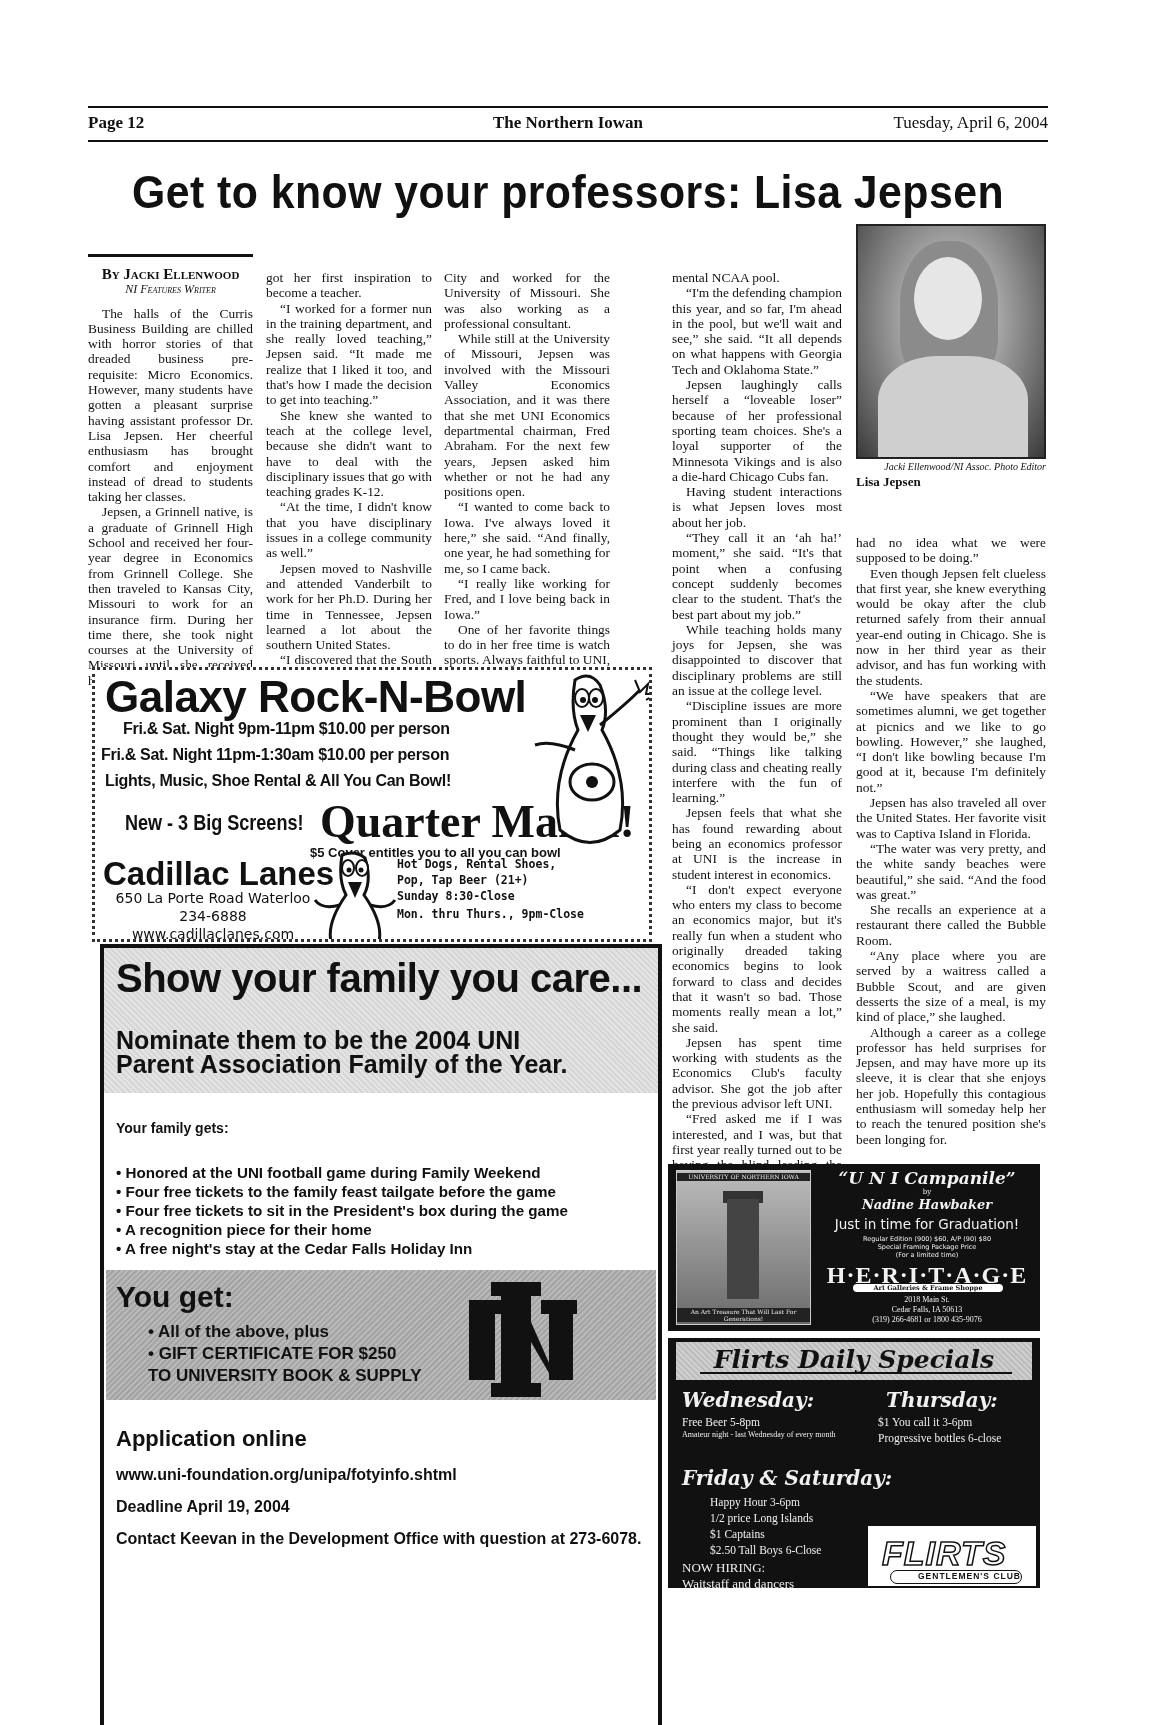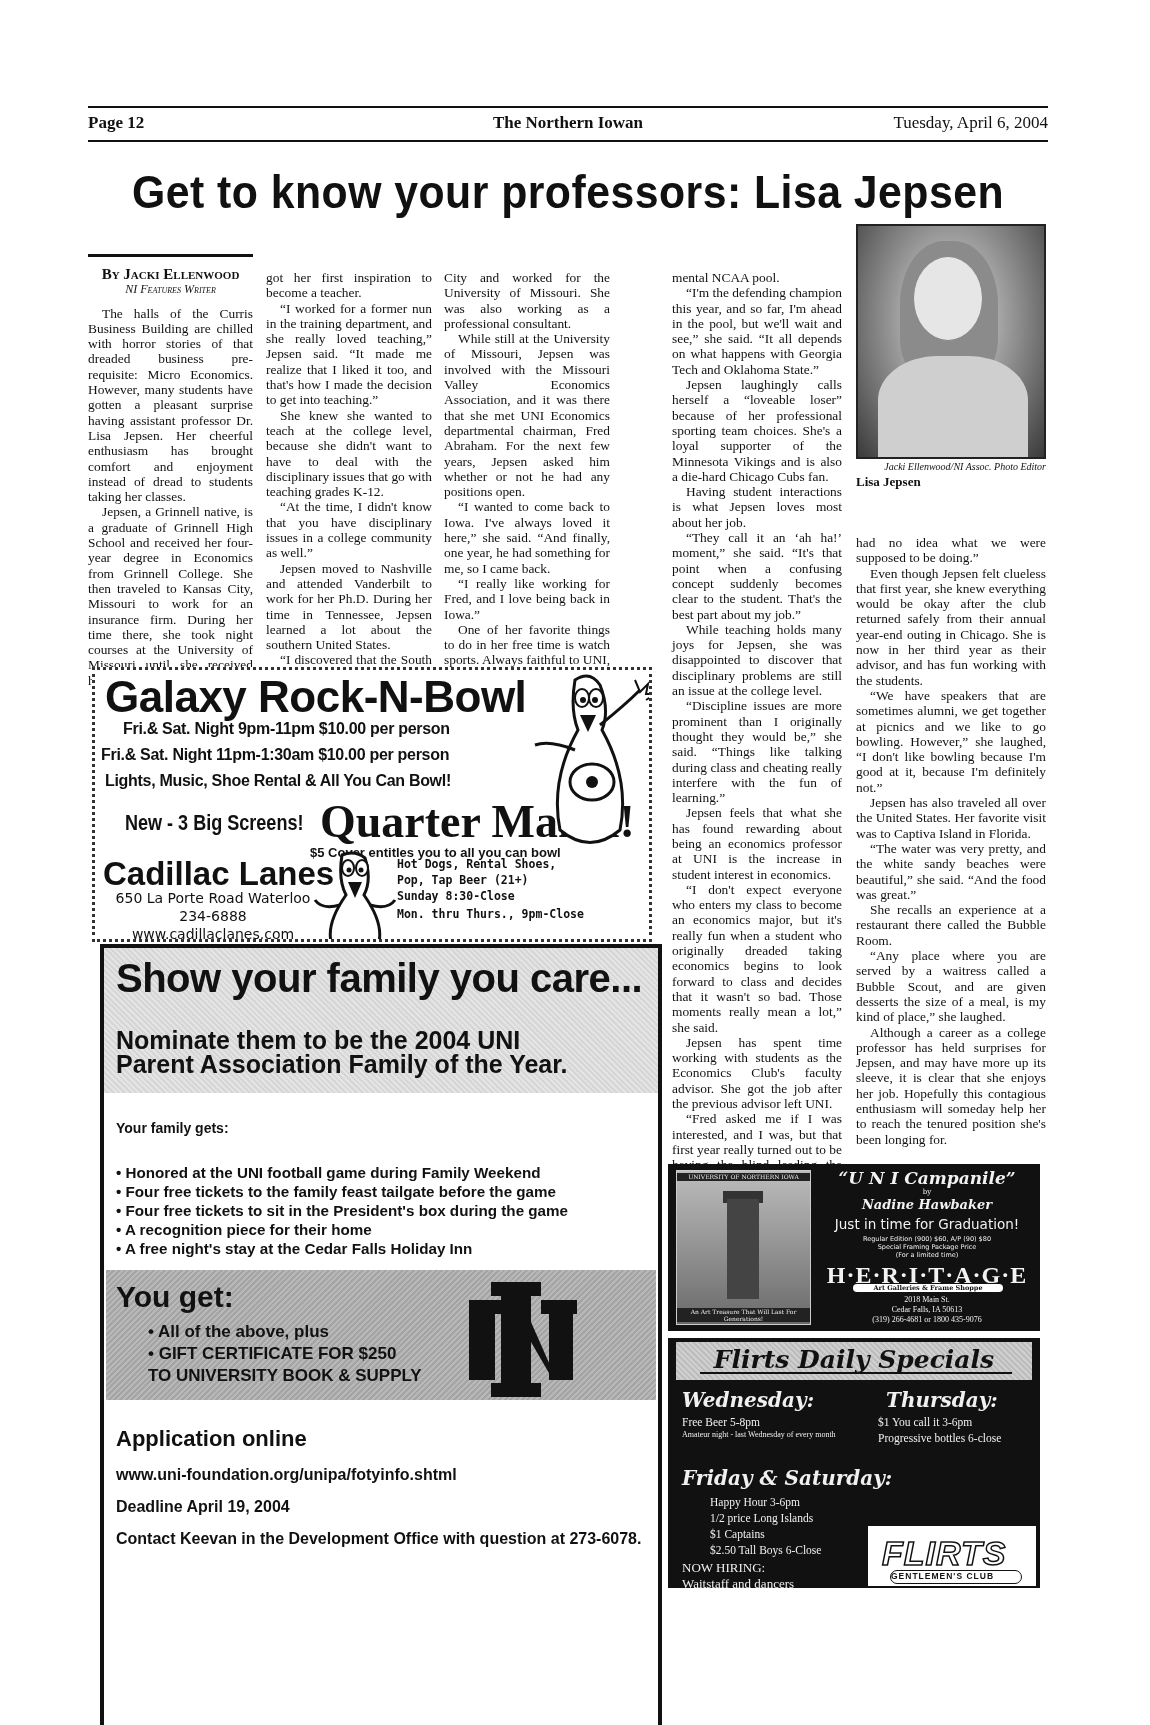--- a/index.html
+++ b/index.html
@@ -78,21 +78,21 @@
 
   .flirts-ad { position: absolute; left: 668px; top: 1338px; width: 372px; height: 250px; background: #111; color: #f0f0f0; }
   .flirts-ad .band { position: absolute; left: 8px; top: 4px; width: 356px; height: 38px; background: repeating-linear-gradient(45deg, #cfcfcf 0 2px, #bdbdbd 2px 4px); color: #111; text-align: center;
     font-family: "DejaVu Serif", serif; font-style: italic; font-weight: bold; font-size: 25px; line-height: 36px; }
   .flirts-ad .band::after { content: ""; position: absolute; left: 24px; right: 20px; bottom: 6px; height: 2px; background: #111; }
   .flirts-ad .day { position: absolute; font-family: "DejaVu Serif", serif; font-style: italic; font-weight: bold; font-size: 20px; }
   .flirts-ad .txt { position: absolute; font-family: "Liberation Serif", serif; font-size: 11.5px; line-height: 16px; }
   .flirts-ad .small { font-size: 8px; line-height: 9px; }
   .flirts-ad .logo { position: absolute; left: 200px; top: 188px; width: 168px; height: 60px; background: #fff; color: #111; }
   .flirts-ad .logo .big { position: absolute; left: 14px; top: 8px; font-family: "Liberation Sans", sans-serif; font-style: italic; font-weight: 900; font-size: 34px; -webkit-text-stroke: 1.5px #111; color: #fff; letter-spacing: 1px; }
-  .flirts-ad .logo .sm { position: absolute; left: 22px; top: 44px; width: 132px; height: 14px; border: 1.5px solid #111; border-radius: 8px; font-family: "Liberation Sans", sans-serif; font-size: 8.5px; font-weight: bold; text-align: left; line-height: 11px; letter-spacing: 1px; }
+  .flirts-ad .logo .sm { position: absolute; left: 22px; top: 44px; width: 132px; height: 14px; border: 1.5px solid #111; border-radius: 8px; font-family: "Liberation Sans", sans-serif; font-size: 8.5px; font-weight: bold; text-align: right; line-height: 11px; letter-spacing: 1px; }
 </style>
 </head>
 <body>
 
 <div class="hdr-rule" style="top:106px"></div>
 <div class="hdr">
   <span class="l">Page 12</span>
   <span class="c">The Northern Iowan</span>
   <span class="r">Tuesday, April 6, 2004</span>
 </div>

